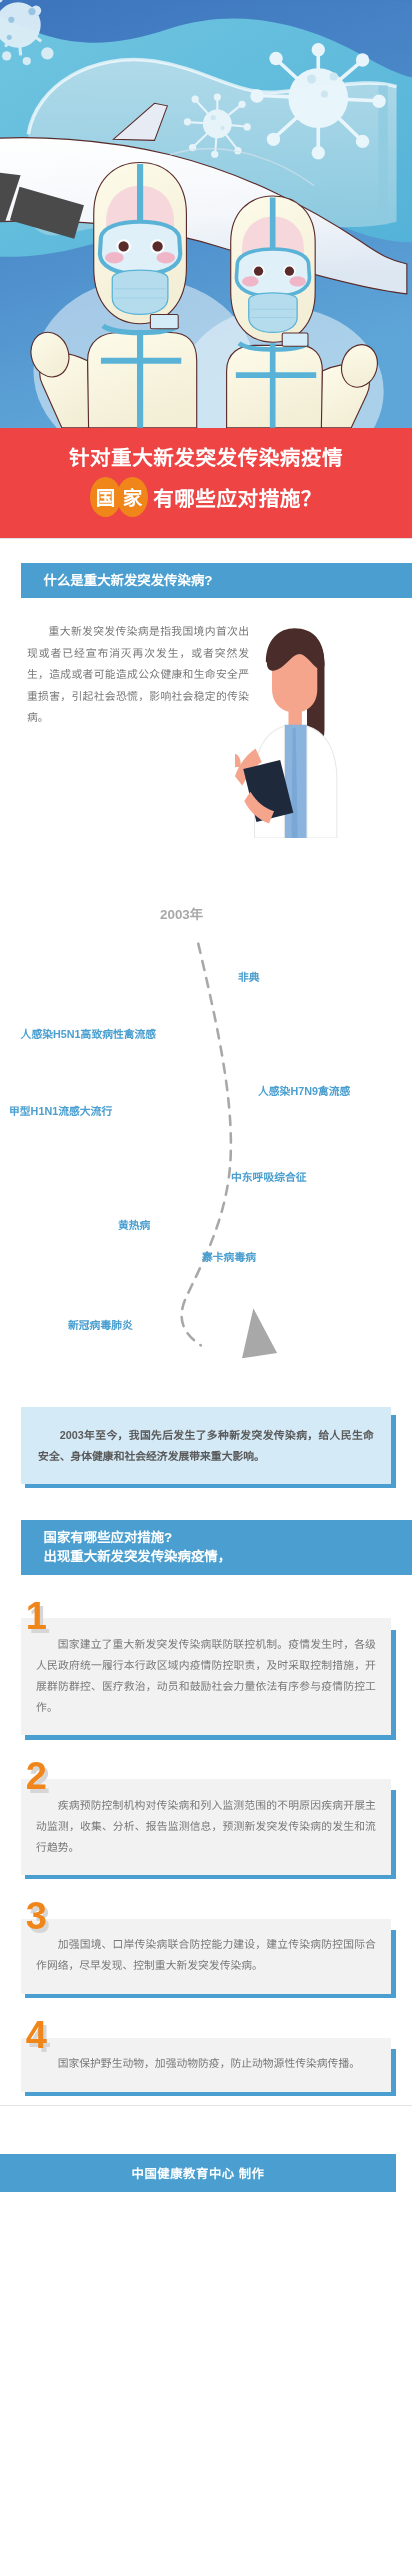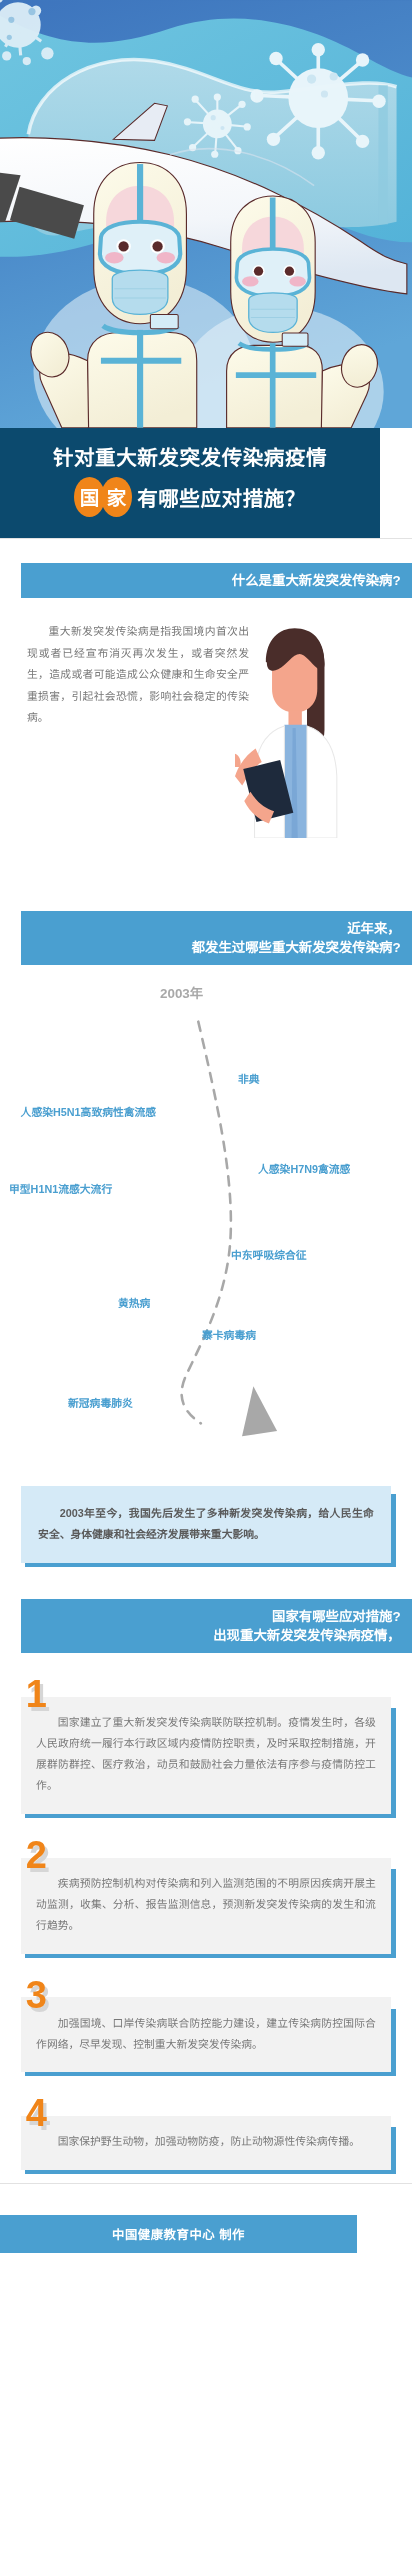--- a/index.html
+++ b/index.html
@@ -13,33 +13,33 @@
   }
 
   .page { width:412px; position:relative; overflow:hidden; background:#fff; }
 
   
   .hero { position:relative; width:412px; height:428px; overflow:hidden;
           background:linear-gradient(180deg,#3f78be 0%, #4e8ecb 40%, #5fa6d8 100%); }
   .hero svg { position:absolute; inset:0; width:412px; height:428px; display:block; }
 
   
-  .title-band { position:relative; width:380px; background:#0c4a6e; padding:17.5px 0 20.6px 0; }
+  .title-band { position:relative; width:412px; background:#ef4444; padding:17.5px 0 20.6px 0; }
   .title-line1 { text-align:center; color:#fff; font-size:20.6px; font-weight:bold;
                  letter-spacing:0.5px; line-height:1.18; }
   .title-line2 { display:flex; align-items:center; justify-content:center; margin-top:7.2px; gap:0px; }
   .badge-wrap { display:flex; align-items:center; margin-right:5.2px; }
   .ell { width:31px; height:40px; border-radius:50%; background:#f08519;
          display:flex; align-items:center; justify-content:center;
          color:#fff; font-size:19.6px; font-weight:bold; }
   .ell + .ell { margin-left:-4.1px; }
   .title-rest { color:#fff; font-size:20.6px; font-weight:bold; letter-spacing:0.5px; }
 
   
-  .sec-wrap { position:relative; margin:24px 0 0 0; padding-left:10.3px;text-align:right; }
+  .sec-wrap { position:relative; margin:24px 0 0 0; padding-left:10.3px; }
   .ribbon { position:relative; background:#4a9fd0; color:#fff;
             padding:8.2px 11.3px 8.2px 23px; margin-left:10.3px; margin-right:0;
             font-size:13.4px; font-weight:bold; line-height:1.42; }
   .ribbon .tail { position:absolute; left:-10.3px; top:-6.2px; width:12.4px; height:calc(100% + 12.4px);
                   background:#3f8cbc; border-radius:5.2px 0 0 5.2px; z-index:-1; }
   .ribbon .tail:after { content:""; position:absolute; left:0; top:0; width:12.4px; height:6.2px;
                         background:#2e7aa8; border-radius:4.1px 0 0 0; }
 
   
   .s1-body { position:relative; width:364px; min-height:289px; padding:23px 0 5.2px 0; }
@@ -66,21 +66,21 @@
   .measure { position:relative; margin:23px 20.6px 0 20.6px; padding-top:20.6px; }
   .num { position:absolute; left:5.2px; top:0; z-index:3;
          font-size:38px; font-weight:bold; color:#f08519; line-height:0.95;
          text-shadow:3.1px 3.6px 0 #d6d6d6; font-family:"Liberation Sans","DejaVu Sans",sans-serif; }
   .mbox { position:relative; background:#f2f2f2; padding:15.5px 15.5px 17.5px 15.5px;
           font-size:10.8px; line-height:1.95; color:#787878; text-indent:2em; text-align:justify; }
   .mbox:after { content:""; position:absolute; right:-4.1px; top:11.3px; bottom:-4.1px; width:4.1px; background:#4a9fd0; }
   .mbox:before { content:""; position:absolute; left:4.1px; right:-4.1px; bottom:-4.1px; height:4.1px; background:#4a9fd0; }
 
   
-  .footer { margin-top:31px; width:357px; background:#4a9fd0; height:38px;
+  .footer { margin-top:48px; width:396px; background:#4a9fd0; height:38px;
             display:flex; align-items:center; justify-content:center; }
   .footer-text { color:#fff; font-size:12.4px; font-weight:bold; letter-spacing:0.5px; }
   .footer-rule { width:412px; height:1px; background:#e2e2e2; }
 
   .spacer-sm { height:13.4px; }
 </style>
 </head>
 <body>
 
 <div class="page">
@@ -274,37 +274,30 @@
         <path d="M140 202 C 178 214, 196 248, 198 300 L 198 420 L 140 420 Z" fill="#ffffff" stroke="#e8e8e8" stroke-width="2"></path>
         <path d="M112 206 L 118 206 L 122 420 L 110 420 Z" fill="#7aa7d6"></path>
         <path d="M40 246 C 22 258, 6 280, 0 300 L 14 318 C 26 296, 40 280, 52 272 Z" fill="#f4a58c"></path>
         <path d="M-10 282 C -20 272, -18 258, -6 256 C 6 254, 14 268, 10 282 Z" fill="#f4a58c"></path>
         <rect x="16" y="286" width="74" height="106" transform="rotate(-14 16 286)" fill="#1e2a3c"></rect>
         <path d="M30 330 C 42 350, 58 362, 76 368 L 66 392 C 44 384, 28 368, 18 348 Z" fill="#f4a58c"></path>
       </svg>
     </div>
   </div>
 
-  <div class="sec-wrap">
-    <div class="ribbon">
-      <span class="tail"></span>
-      <div>近年来，</div>
-      <div>都发生过哪些重大新发突发传染病?</div>
-    </div>
-  </div>
 
   <div class="timeline">
     <svg class="curve" viewBox="0 0 800 1000" xmlns="http://www.w3.org/2000/svg" aria-hidden="true">
       <path d="M385 110 C 420 260, 452 400, 448 520 C 444 640, 392 730, 360 800 C 345 835, 352 865, 390 890" fill="none" stroke="#a8a8a8" stroke-width="5" stroke-dasharray="18 16" stroke-linecap="round"></path>
       <path d="M492 818 L 470 915 L 538 905 Z" fill="#a8a8a8"></path>
     </svg>
 
     <div class="tl-year" style="left:160px; top:16.5px;">2003年</div>
 
-    <div class="tl-item" style="left:238px; top:81px;margin-top:24px;">非典</div>
+    <div class="tl-item" style="left:238px; top:81px;">非典</div>
     <div class="tl-item" style="left:20.6px;  top:138px;">人感染H5N1高致病性禽流感</div>
     <div class="tl-item" style="left:258px; top:195px;">人感染H7N9禽流感</div>
     <div class="tl-item" style="left:9px;  top:215px;">甲型H1N1流感大流行</div>
     <div class="tl-item" style="left:231px; top:281px;">中东呼吸综合征</div>
     <div class="tl-item" style="left:118px; top:329px;">黄热病</div>
     <div class="tl-item" style="left:202px; top:361px;">寨卡病毒病</div>
     <div class="tl-item" style="left:68px; top:429px;">新冠病毒肺炎</div>
   </div>
 
   <div class="infobox-wrap">

